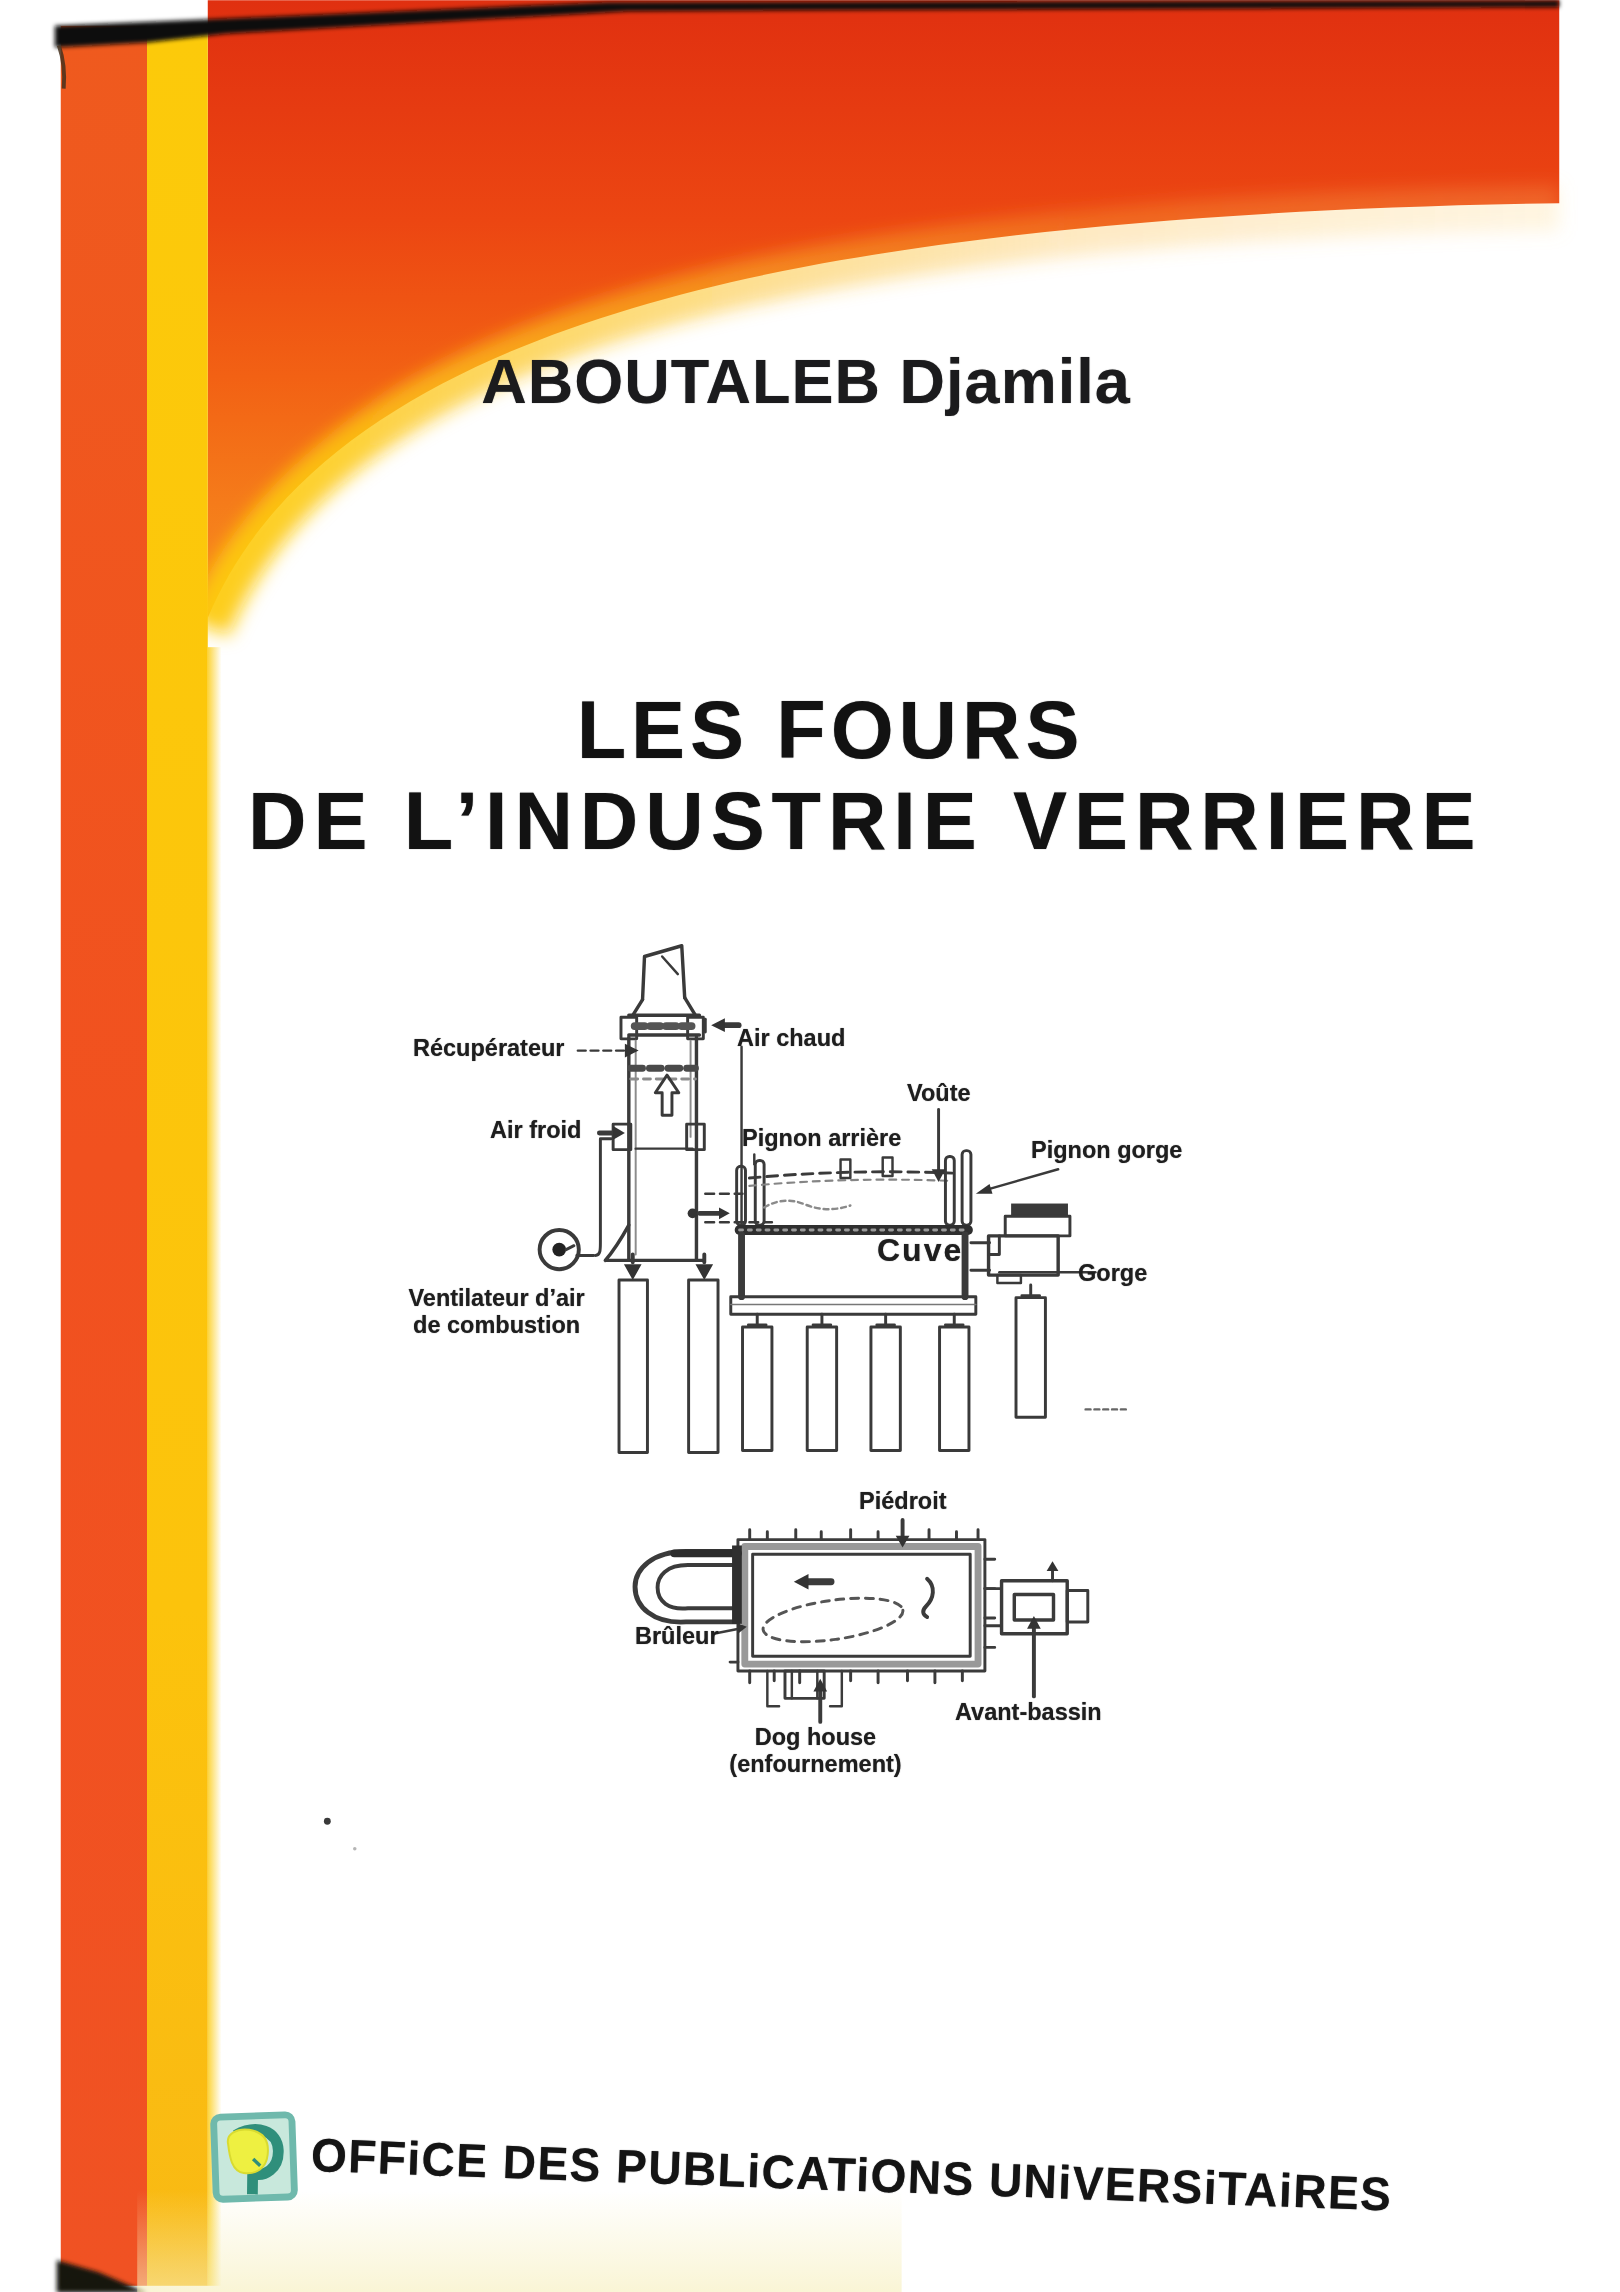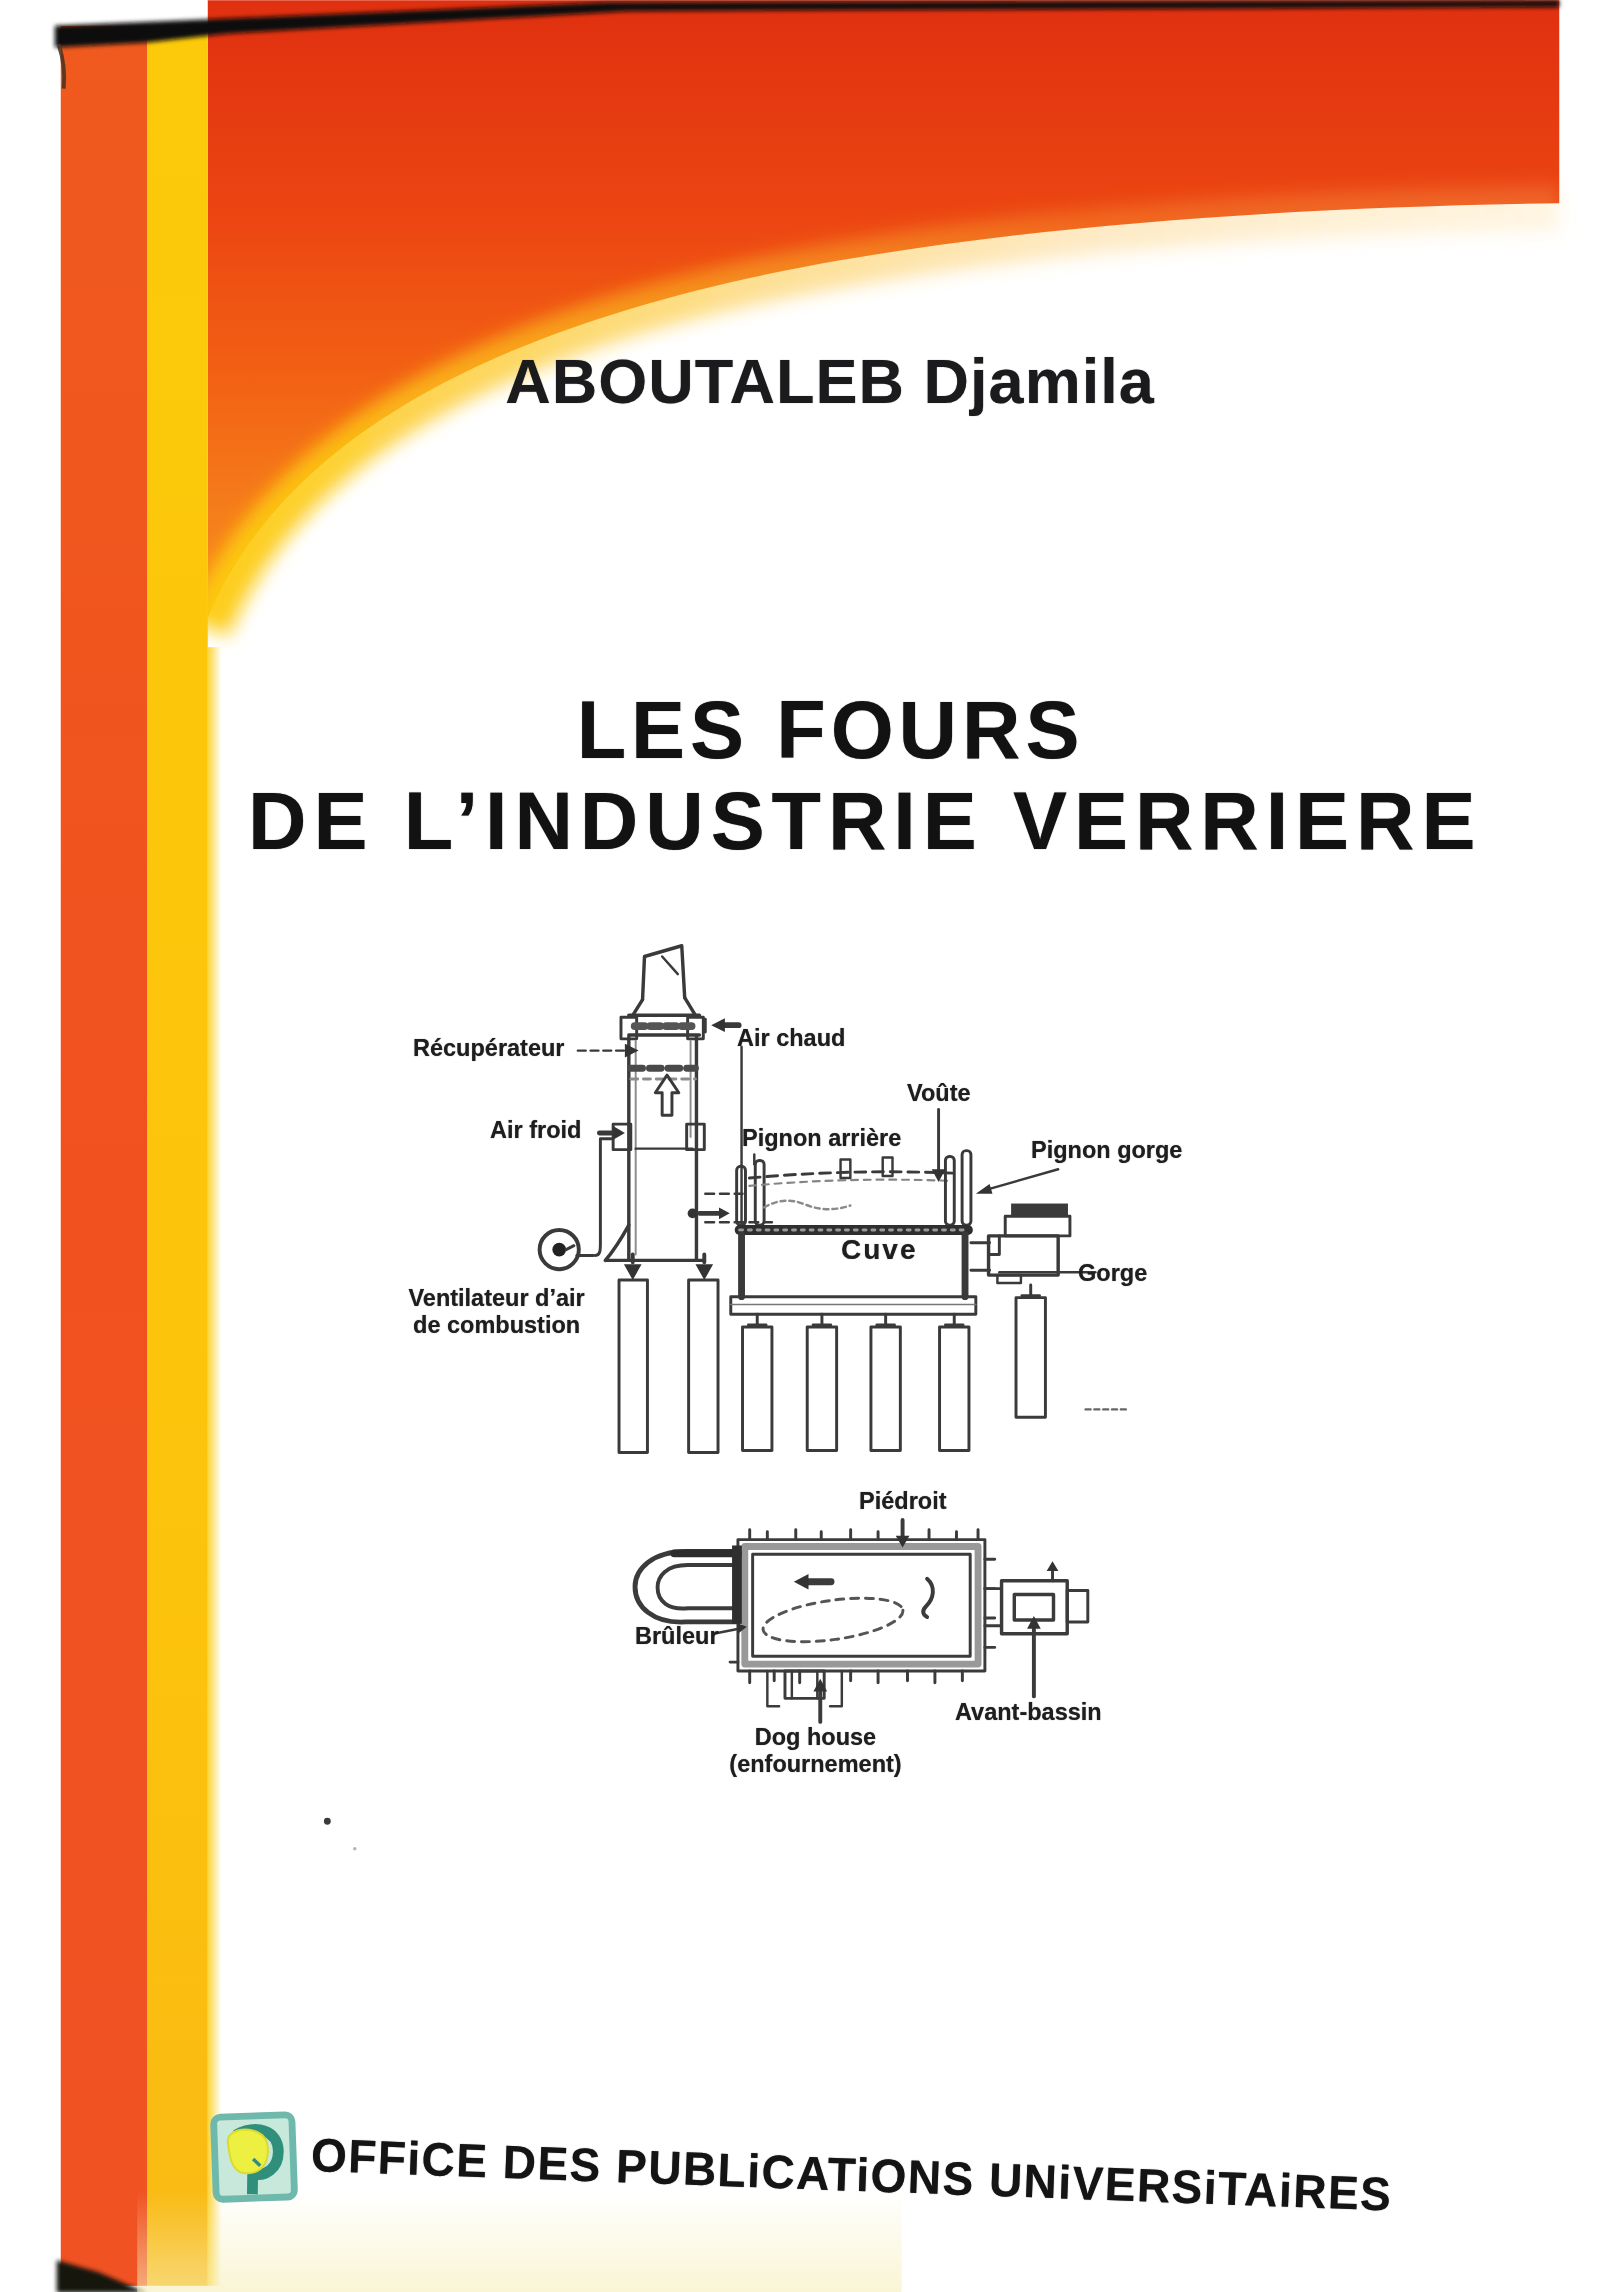--- a/index.html
+++ b/index.html
@@ -7,21 +7,20 @@
     position:relative; width:1620px; height:2293px; background:#ffffff;
     overflow:hidden; font-family:"Liberation Sans", sans-serif;
   }
   .cover-art { position:absolute; left:0; top:0; width:1620px; height:2293px; }
 
   .author {
     position:absolute; left:208px; top:345px; width:1196px;
     text-align:center; font-size:63px; font-weight:700; letter-spacing:1px;
     color:#1b1b1d; text-shadow:0 0 1px rgba(25,25,25,.55);
     white-space:nowrap;
-    padding-left:24px;
   }
   .title-block {
     position:absolute; left:208px; top:686px; width:1245px; text-align:center;
     color:#121212;
   }
   .title-l1 {
     font-size:81px; font-weight:700; letter-spacing:4.9px; line-height:88px;
     text-shadow:0 0 1px rgba(15,15,15,.6); white-space:nowrap;
   }
   .title-l2 {
@@ -32,21 +31,21 @@
   .diagram { position:absolute; }
   .d1 { left:372px; top:931px; width:843px; height:549px; }
   .d2 { left:539px; top:1461px; width:686px; height:412px; }
   .diagram svg { position:absolute; left:0; top:0; }
 
   .dlabel {
     position:absolute; font-size:23.5px; font-weight:700; color:#1e1e1e;
     white-space:nowrap; text-shadow:0 0 1px rgba(30,30,30,.65); line-height:26.5px;
   }
   .dlabel.center { text-align:center; }
-  .lbl-cuve { font-size:28px; letter-spacing:2px; }
+  .lbl-cuve { font-size:32px; letter-spacing:2px;margin-left:36px; }
 
   .publisher-row { position:absolute; left:0; top:0; }
   .opu-logo { position:absolute; left:209px; top:2108px; width:93px; height:98px; }
   .opu-text {
     position:absolute; left:312px; top:2127px; width:990px;
     font-size:47px; font-weight:700; letter-spacing:1.5px; color:#141414;
     transform:rotate(2.1deg) scaleX(.98); transform-origin:left top;
     text-shadow:0 0 1px rgba(20,20,20,.7); white-space:nowrap;
   }
 </style>

